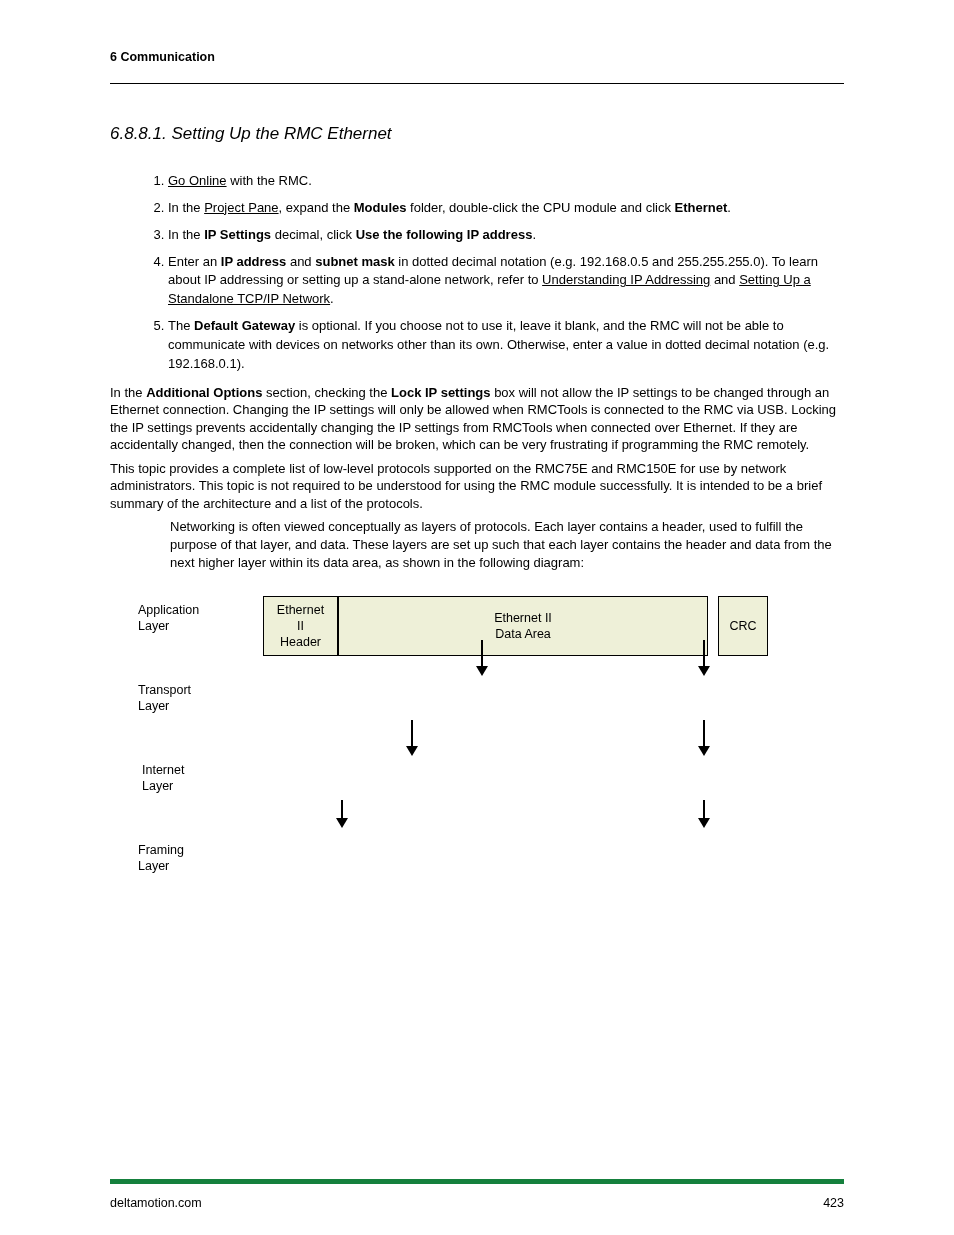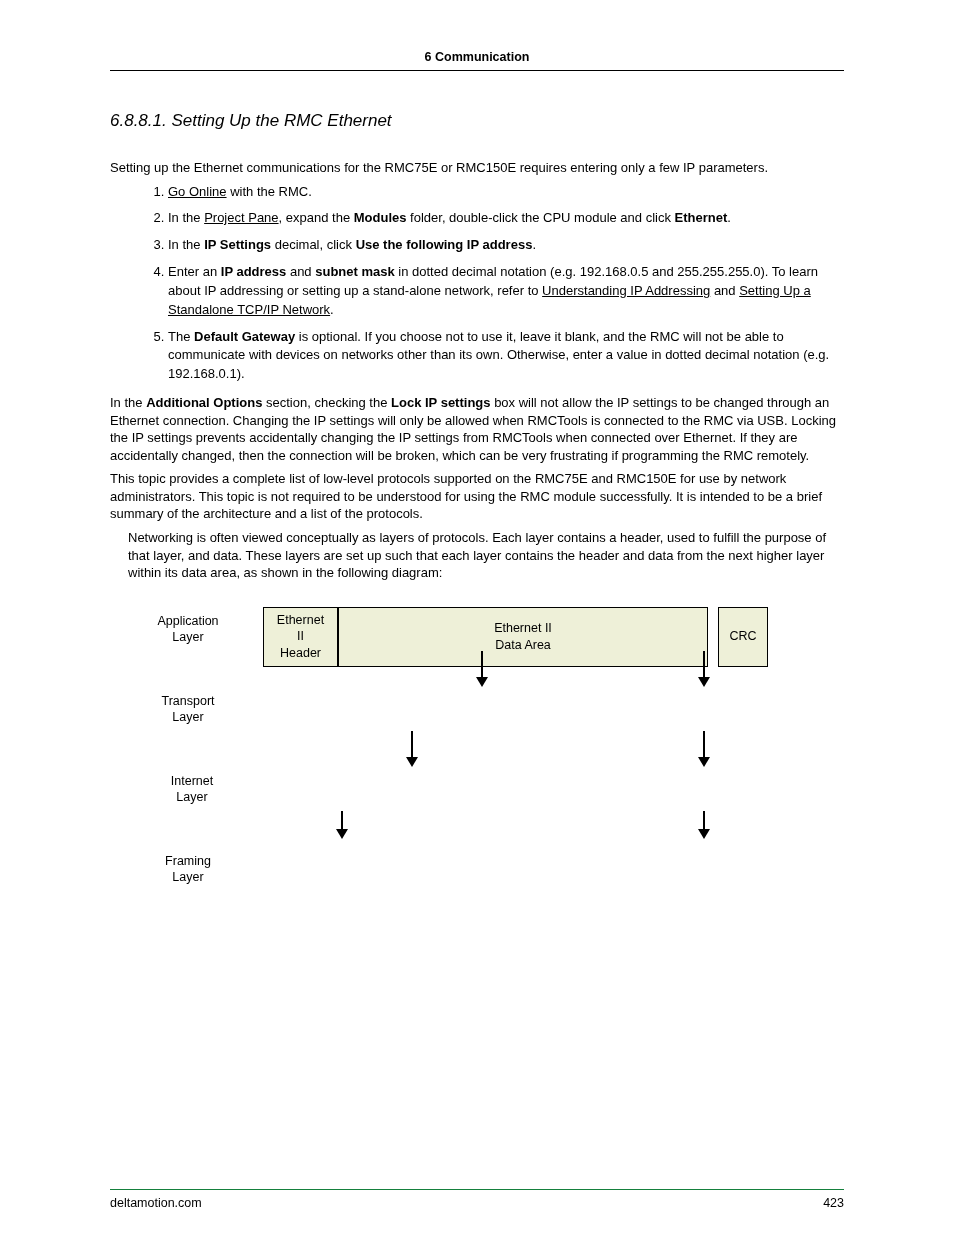--- a/index.html
+++ b/index.html
@@ -11,24 +11,24 @@
     background: #fff;
   }
   .page {
     width: 954px;
     min-height: 1235px;
     box-sizing: border-box;
     padding: 50px 110px 25px 110px;
     position: relative;
   }
   .header {
-    text-align: center;
+    text-align: left;
     font-weight: bold;
     font-size: 12.5px;
-    padding-bottom: 6px;
+    padding-bottom: 19px;
     border-bottom: 1px solid #000;
     margin-bottom: 40px;
   }
   h1 {
     font-size: 17px;
     font-weight: normal;
     margin: 0 0 28px 0;
     font-style: italic;
   }
   p {
@@ -40,44 +40,43 @@
     padding-left: 58px;
   }
   ol li {
     margin-bottom: 8px;
     line-height: 1.45;
   }
   .underline { text-decoration: underline; margin-top: 16px; }
   .bold { font-weight: bold; }
   .section-gap { margin-top: 50px; }
   .sub-h { font-weight: bold; margin-top: 16px; margin-bottom: 8px; }
-  .indent-block { margin-left: 18px; margin-bottom: 20px; line-height:1.35; }
+  .indent-block { margin-left: 60px; margin-bottom: 20px; line-height:1.35; }
   .footer {
     position: absolute;
     bottom: 25px;
     left: 110px;
     right: 110px;
-    border-top: 1px solid #15803d;
-    padding-top: 6px;
+    border-top: 5px solid #15803d;
+    padding-top: 12px;
     font-size: 12.5px;
     display: flex;
     justify-content: space-between;
     align-items: flex-end;
   }
   
   .diagram {
     position: relative;
     width: 640px;
     height: 320px;
     margin: 25px 0 0 28px;
     font-size: 12.5px;
   }
   .dlabel {
     position: absolute;
-    text-align: center;
     line-height: 1.3;
   }
   .dbox {
     position: absolute;
     background: #eef0d8;
     border: 1px solid #000;
     text-align: center;
     display: flex;
     flex-direction: column;
     justify-content: center;
@@ -90,21 +89,20 @@
 </style>
 </head>
 <body>
 
 <div class="page">
 
   <div class="header">6  Communication</div>
 
   <h1>6.8.8.1. Setting Up the RMC Ethernet</h1>
 
-  <p>Setting up the Ethernet communications for the RMC75E or RMC150E requires entering only a few IP parameters.</p>
 
   <ol>
     <li>
       <span class="underline">Go Online</span><span> with the RMC.</span>
     </li>
     <li>
       <span>In the </span><span class="underline">Project Pane</span><span>, expand the </span><span class="bold">Modules</span><span> folder, double-click the CPU module and click </span><span class="bold">Ethernet</span><span>.</span>
     </li>
     <li>
       <span>In the </span><span class="bold">IP Settings</span><span> decimal, click </span><span class="bold">Use the following IP address</span><span>.</span>

